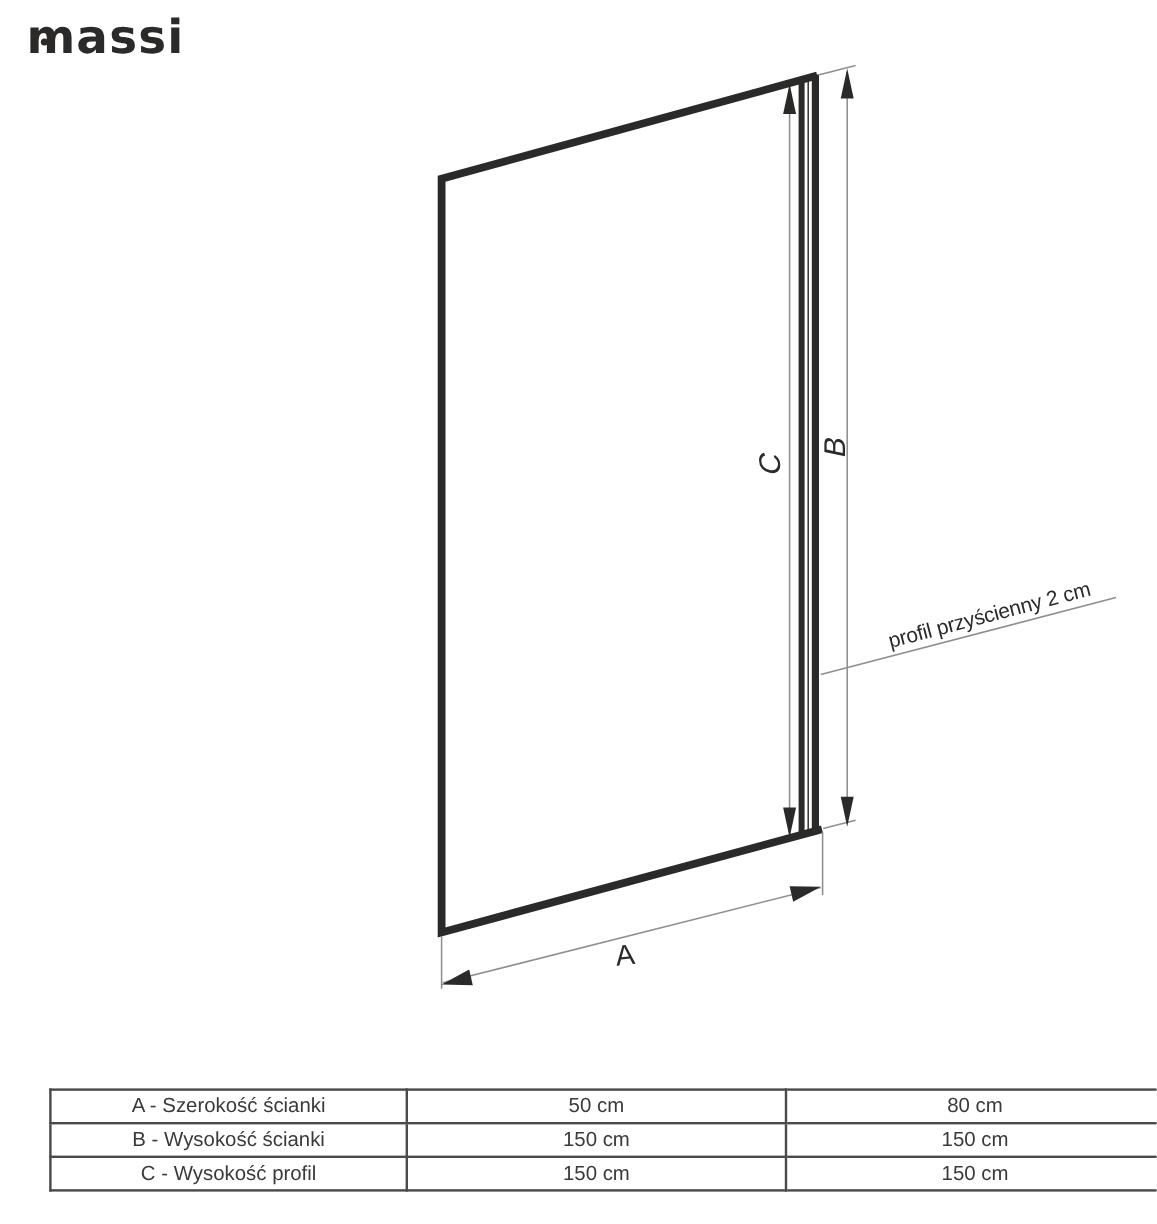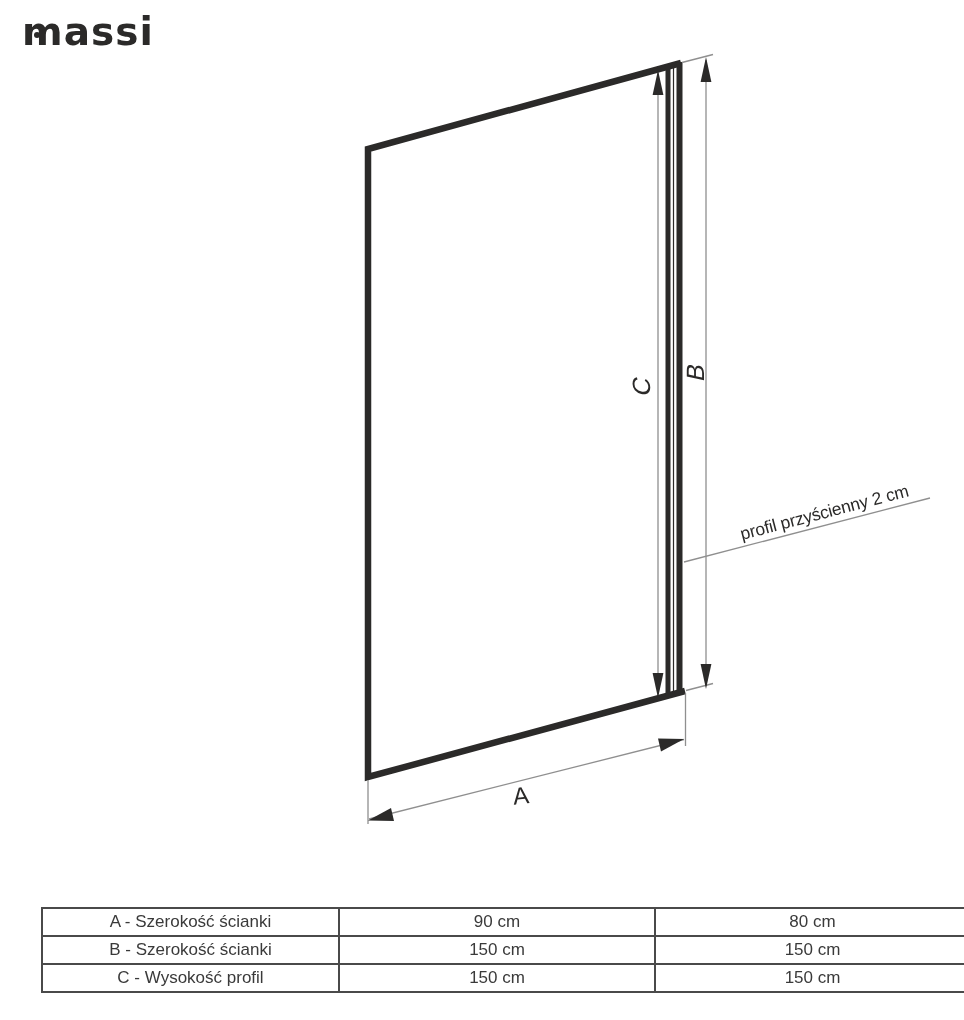--- a/index.html
+++ b/index.html
@@ -90,25 +90,25 @@
 
     <text class="dim-text" font-size="25" text-anchor="middle" transform="translate(704 374) rotate(-90) skewX(-12)">B</text>
 
     <text class="dim-text" x="742" y="540" font-size="17.5" letter-spacing="-0.2" transform="rotate(-14.7 742 540)">profil przyścienny 2 cm</text>
   </svg>
 
   <table class="spec-table">
     <tbody>
       <tr>
         <td class="col-name">A - Szerokość ścianki</td>
-        <td class="col-v1">90 cm</td>
+        <td class="col-v1">50 cm</td>
         <td class="col-v2">80 cm</td>
       </tr>
       <tr>
-        <td class="col-name">B - Szerokość ścianki</td>
+        <td class="col-name">B - Wysokość ścianki</td>
         <td class="col-v1">150 cm</td>
         <td class="col-v2">150 cm</td>
       </tr>
       <tr>
         <td class="col-name">C - Wysokość profil</td>
         <td class="col-v1">150 cm</td>
         <td class="col-v2">150 cm</td>
       </tr>
     </tbody>
   </table>

